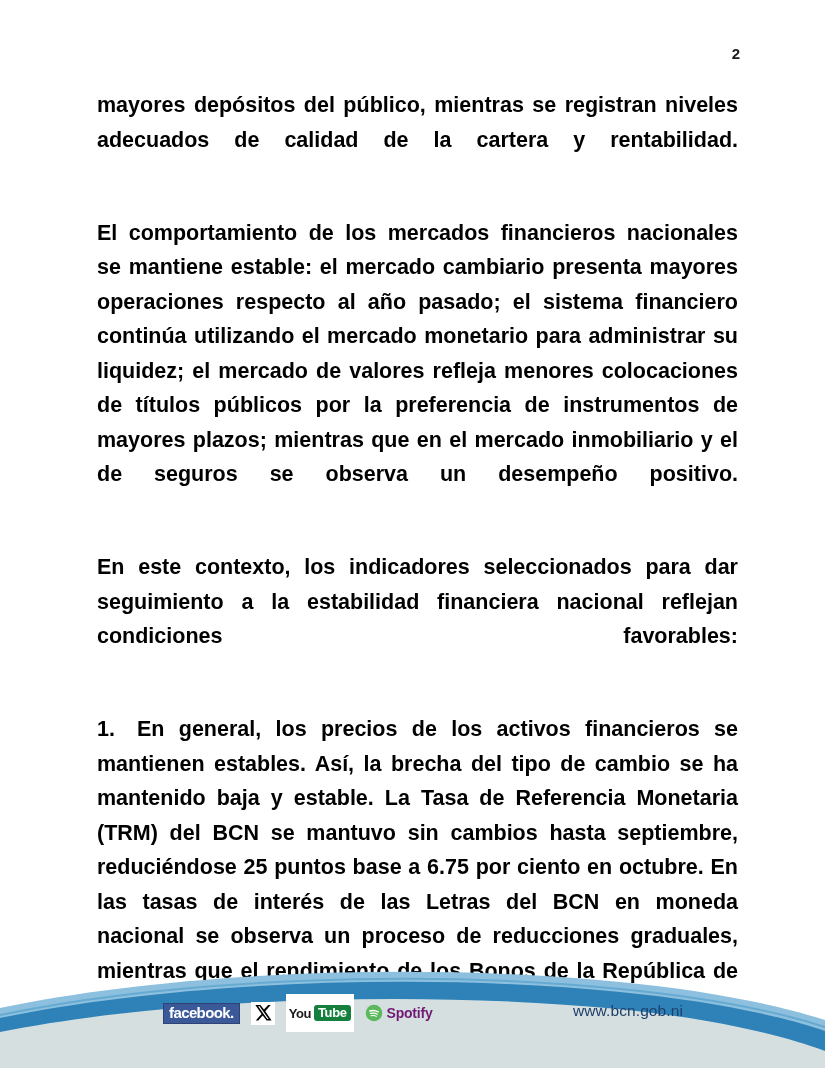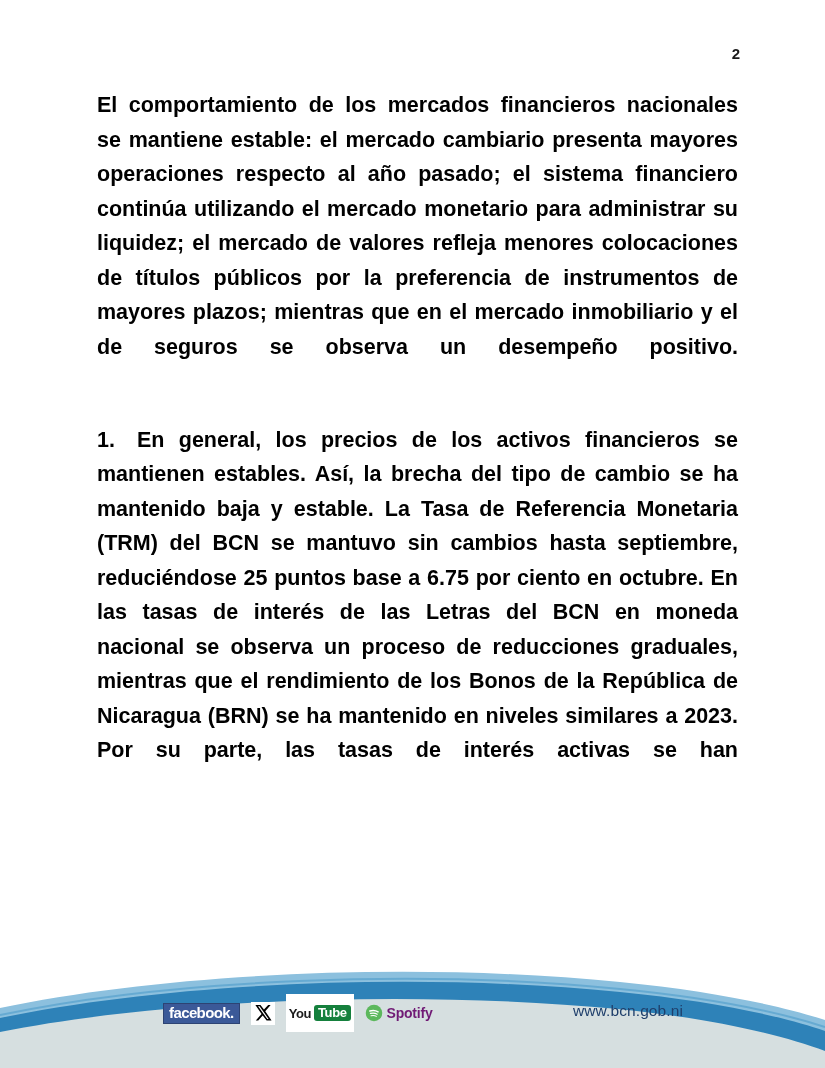--- a/index.html
+++ b/index.html
@@ -173,23 +173,25 @@
 </style>
 </head>
 <body>
 
 <div class="page">
 
   <div class="page-number">2</div>
 
   <div class="content">
 
+    <p class="para">mayores depósitos del público, mientras se registran niveles adecuados de calidad de la cartera y rentabilidad.</p>
 
     <p class="para">El comportamiento de los mercados financieros nacionales se mantiene estable: el mercado cambiario presenta mayores operaciones respecto al año pasado; el sistema financiero continúa utilizando el mercado monetario para administrar su liquidez; el mercado de valores refleja menores colocaciones de títulos públicos por la preferencia de instrumentos de mayores plazos; mientras que en el mercado inmobiliario y el de seguros se observa un desempeño positivo.</p>
 
+    <p class="para">En este contexto, los indicadores seleccionados para dar seguimiento a la estabilidad financiera nacional reflejan condiciones favorables:</p>
 
     <p class="para"><span>1.</span><span class="numgap"></span><span>En general, los precios de los activos financieros se mantienen estables. Así, la brecha del tipo de cambio se ha mantenido baja y estable. La Tasa de Referencia Monetaria (TRM) del BCN se mantuvo sin cambios hasta septiembre, reduciéndose 25 puntos base a 6.75 por ciento en octubre. En las tasas de interés de las Letras del BCN en moneda nacional se observa un proceso de reducciones graduales, mientras que el rendimiento de los Bonos de la República de Nicaragua (BRN) se ha mantenido en niveles similares a 2023. Por su parte, las tasas de interés activas se han</span></p>
 
   </div>
 
   <div class="footer">
     <svg viewBox="0 0 825 100" preserveAspectRatio="none">
 
       <path d="M0,42 C170,6 420,-4 620,16 C710,25 780,40 825,54 L825,100 L0,100 Z" fill="#d6dfe0"></path>
 

